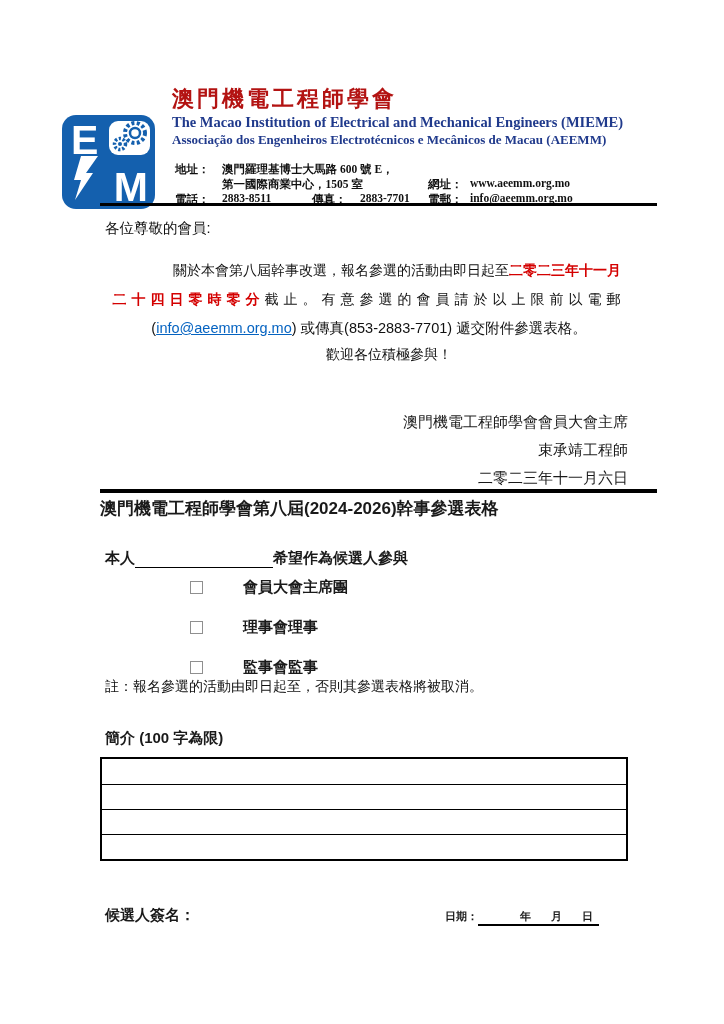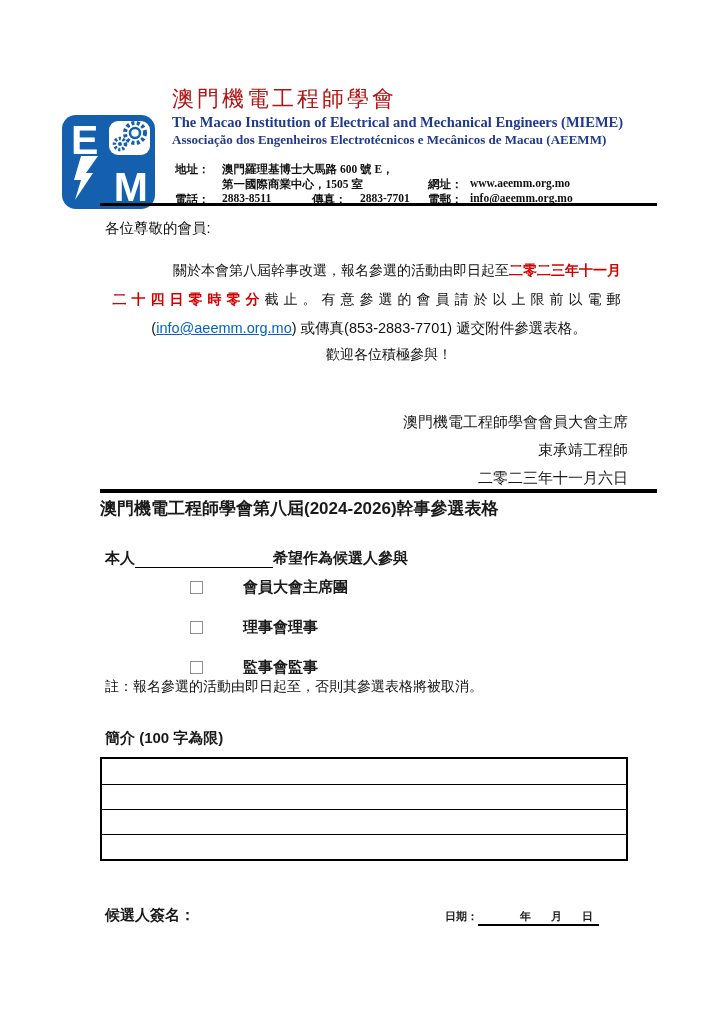--- a/index.html
+++ b/index.html
@@ -18,21 +18,21 @@
   }
   .logo-e  { position:absolute; left:9px;  top:2px;   color:#fff; font-size:41px; font-weight:800; font-family:"Liberation Sans",sans-serif; }
   .logo-m  { position:absolute; right:7px; bottom:-2px; color:#fff; font-size:41px; font-weight:800; font-family:"Liberation Sans",sans-serif; }
   .logo-gearbox {
     position:absolute; right:5px; top:6px; width:41px; height:34px;
     background:#fff; border-radius:9px; overflow:hidden;
   }
   .logo-bolt { position:absolute; left:10px; bottom:5px; }
 
   .title-zh {
-    left:172px; top:84px; font-size:22px; font-weight:normal; color:#b31312;
+    left:172px; top:84px; font-size:22px; font-weight:bold; color:#b31312;
     font-family:"Liberation Serif", serif; letter-spacing:3px;
   }
   .title-en {
     left:172px; top:114px; font-size:14.5px; font-weight:bold; color:#203a8c;
     font-family:"Liberation Serif", serif;
   }
   .title-pt {
     left:172px; top:132px; font-size:13px; font-weight:bold; color:#203a8c;
     font-family:"Liberation Serif", serif;
   }

